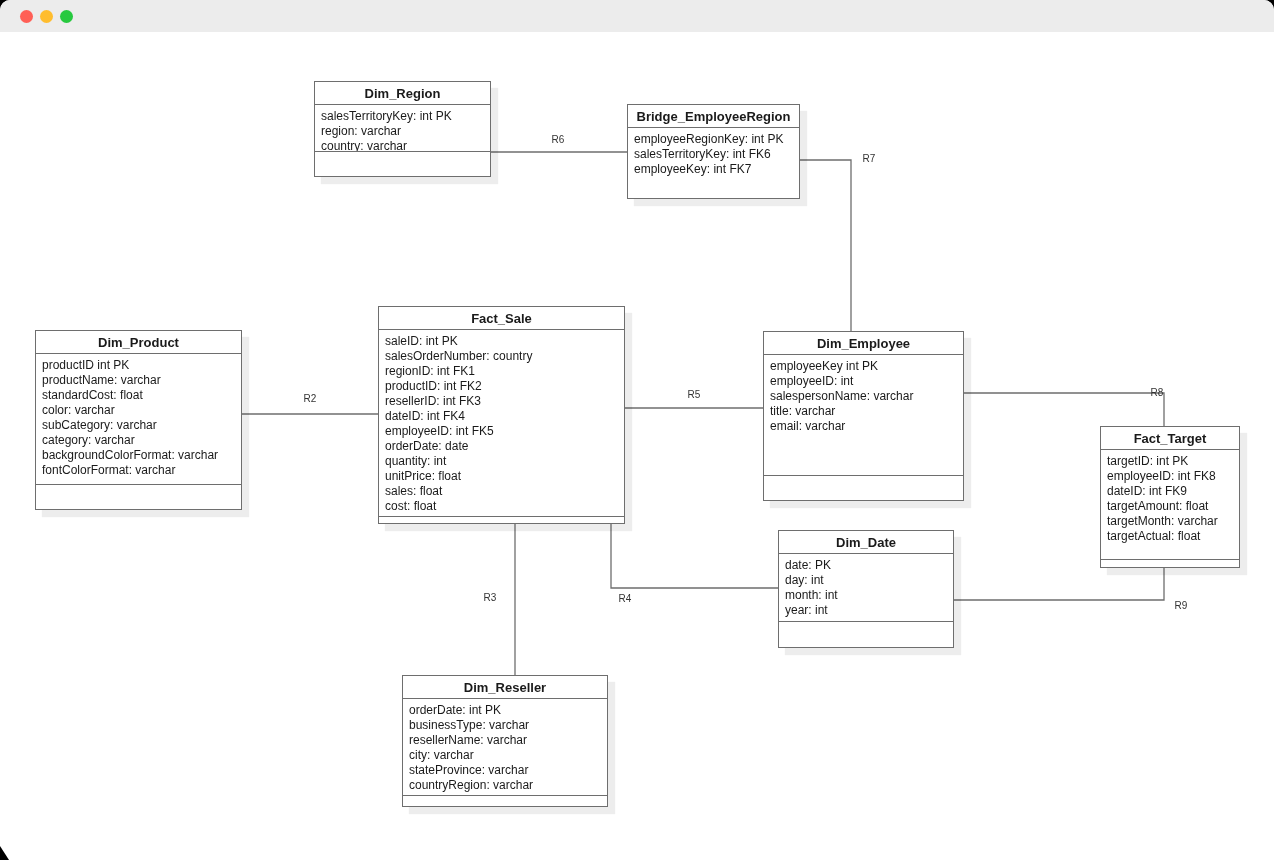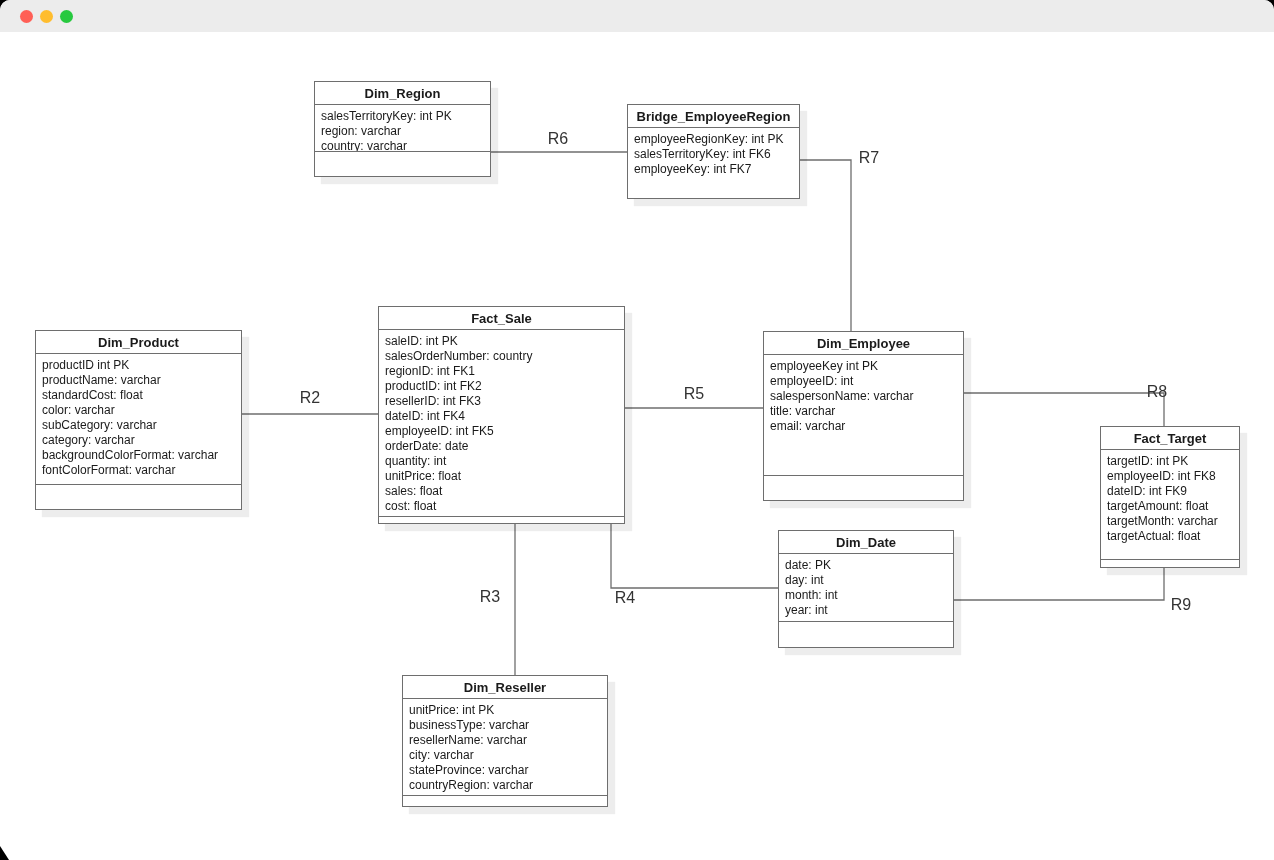--- a/index.html
+++ b/index.html
@@ -24,21 +24,21 @@
   .entity-header{
     border-bottom:1px solid #6e6e6e;text-align:center;font-weight:bold;
     font-size:13px;padding:4px 2px 3px;flex:0 0 auto;white-space:nowrap;overflow:hidden;
   }
   .entity-body{
     flex:1 1 auto;padding:4px 8px 0 6px;font-size:12px;line-height:15px;overflow:hidden;
   }
   .entity-body .field{white-space:nowrap;}
   .entity-footer{flex:0 0 auto;border-top:1px solid #6e6e6e;}
   .rel-label{
-    position:absolute;transform:translate(-50%,-50%);font-size:16px;color:#333;
+    position:absolute;transform:translate(-50%,-50%);font-size:10px;color:#333;
     background:transparent;white-space:nowrap;z-index:20;
   }
   .cursor{position:absolute;left:0;bottom:0;z-index:50;}
 </style>
 </head>
 <body>
 
 <div class="window">
 
   <div class="canvas">
@@ -151,21 +151,21 @@
         <div class="field">day: int</div>
         <div class="field">month: int</div>
         <div class="field">year: int</div>
       </div>
       <div class="entity-footer" style="height:25px"></div>
     </div>
 
     <div class="entity" style="left:402px;top:675px;width:206px;height:132px">
       <div class="entity-header">Dim_Reseller</div>
       <div class="entity-body">
-        <div class="field">unitPrice: int PK</div>
+        <div class="field">orderDate: int PK</div>
         <div class="field">businessType: varchar</div>
         <div class="field">resellerName: varchar</div>
         <div class="field">city: varchar</div>
         <div class="field">stateProvince: varchar</div>
         <div class="field">countryRegion: varchar</div>
       </div>
       <div class="entity-footer" style="height:10px"></div>
     </div>
 
   </div>

